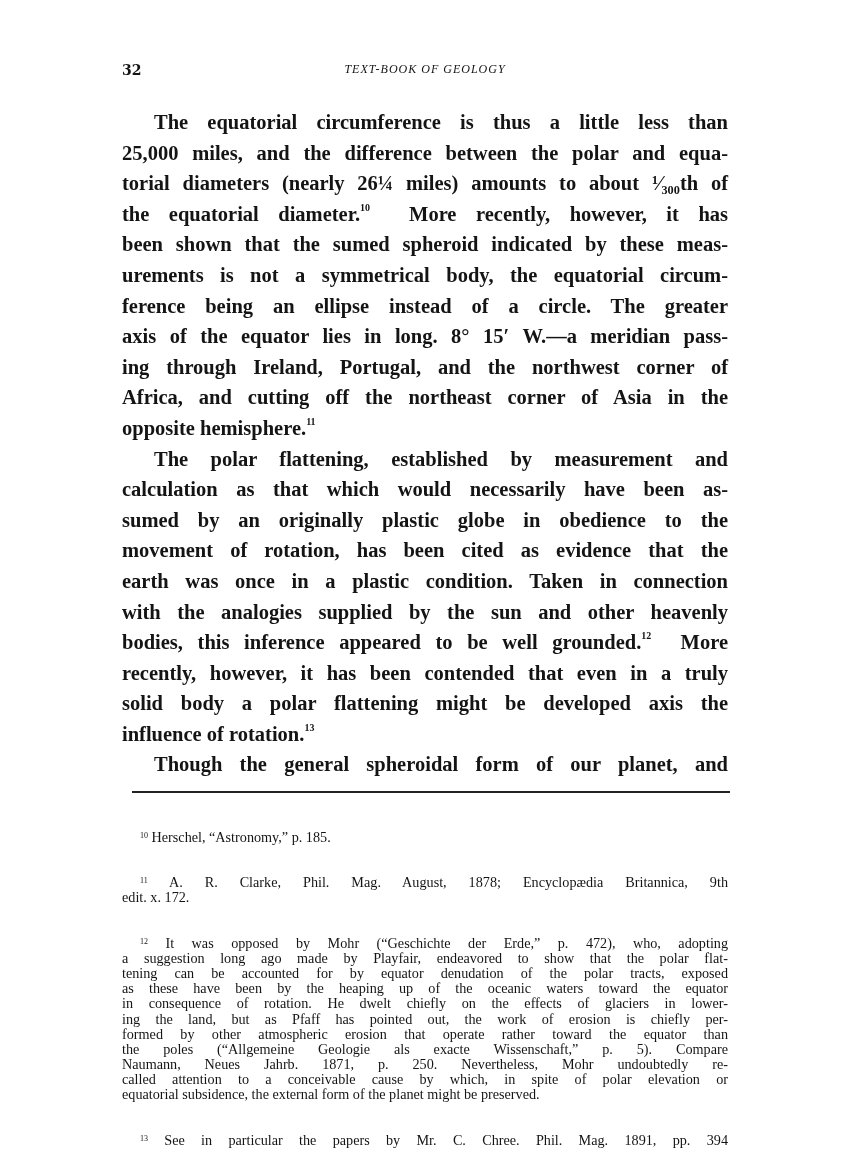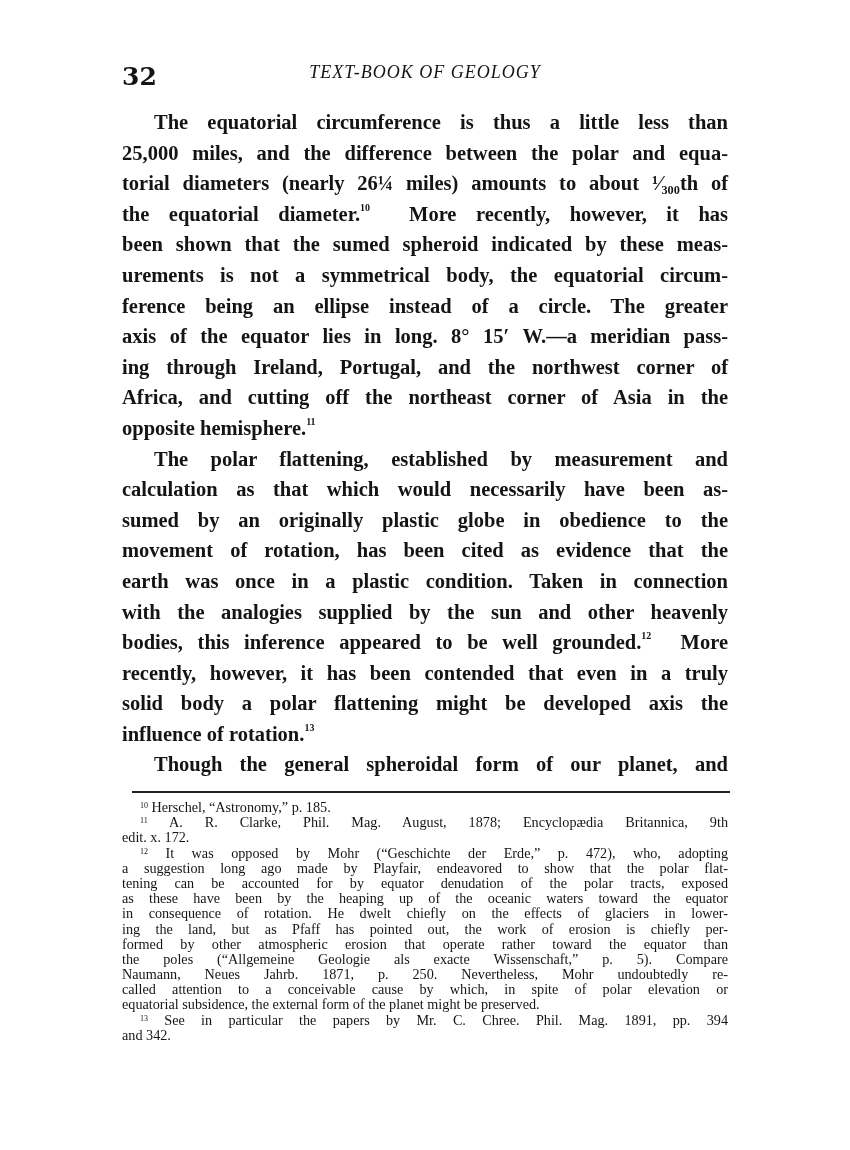--- a/index.html
+++ b/index.html
@@ -2,35 +2,35 @@
 <html><head>
 <meta charset="utf-8">
 <style>
   html, body { margin: 0; padding: 0; }
   body {
     width: 850px; height: 1150px; background: #ffffff; position: relative; overflow: hidden;
     font-family: "DejaVu Serif", "Liberation Serif", serif; color: #141414;
   }
   .page { position: absolute; left: 122px; top: 0; width: 606px; }
   .header { position: absolute; top: 62px; left: 0; width: 606px; height: 30px; }
-  .page-number { position: absolute; left: 0; top: 0; font-size: 25px; font-weight: bold; }
+  .page-number { position: absolute; left: 0; top: 0; font-size: 14px; font-weight: bold; }
   .running-title { position: absolute; left: 0; width: 606px; top: 0; text-align: center;
-    font-size: 18px; font-style: italic; letter-spacing: 1px; font-family: "Liberation Serif", serif; }
+    font-size: 12px; font-style: italic; letter-spacing: 1px; font-family: "Liberation Serif", serif; }
   .body-text { position: absolute; top: 107px; left: 0; width: 606px; }
   .line { display: block; height: 30.6px; line-height: 30.6px; font-size: 20.5px;
     white-space: nowrap; text-align: justify; text-align-last: justify; font-family: "Liberation Serif", serif; font-weight: bold; }
   .line.last { text-align-last: left; }
   .line.indent { padding-left: 32px; }
   sup { font-size: 10px; vertical-align: top; line-height: 1; position: relative; top: 4px; }
   .rule { position: absolute; left: 10px; width: 598px; top: 791px; height: 2px; background: #222; }
   .notes { position: absolute; top: 800px; left: 0; width: 606px; }
   .nline { display: block; height: 15.2px; line-height: 15.2px; font-size: 14.2px;
     white-space: nowrap; text-align: justify; text-align-last: justify; font-family: "Liberation Serif", serif; }
   .nline.last { text-align-last: left; }
-  .nline.indent { padding-left: 18px; }
+  .nline.indent { padding-left: 18px; margin-top: 30px; }
   .nline sup { font-size: 8px; top: 2px; }
 </style>
 </head>
 <body>
 
 <div class="page">
   <div class="header">
     <span class="page-number">32</span>
     <span class="running-title">TEXT-BOOK OF GEOLOGY</span>
   </div>

